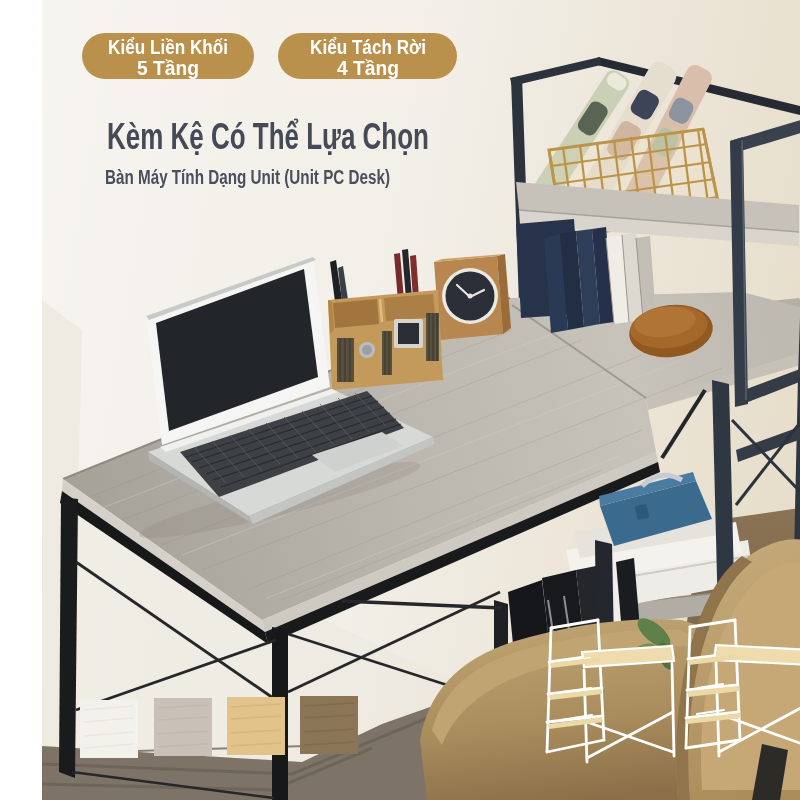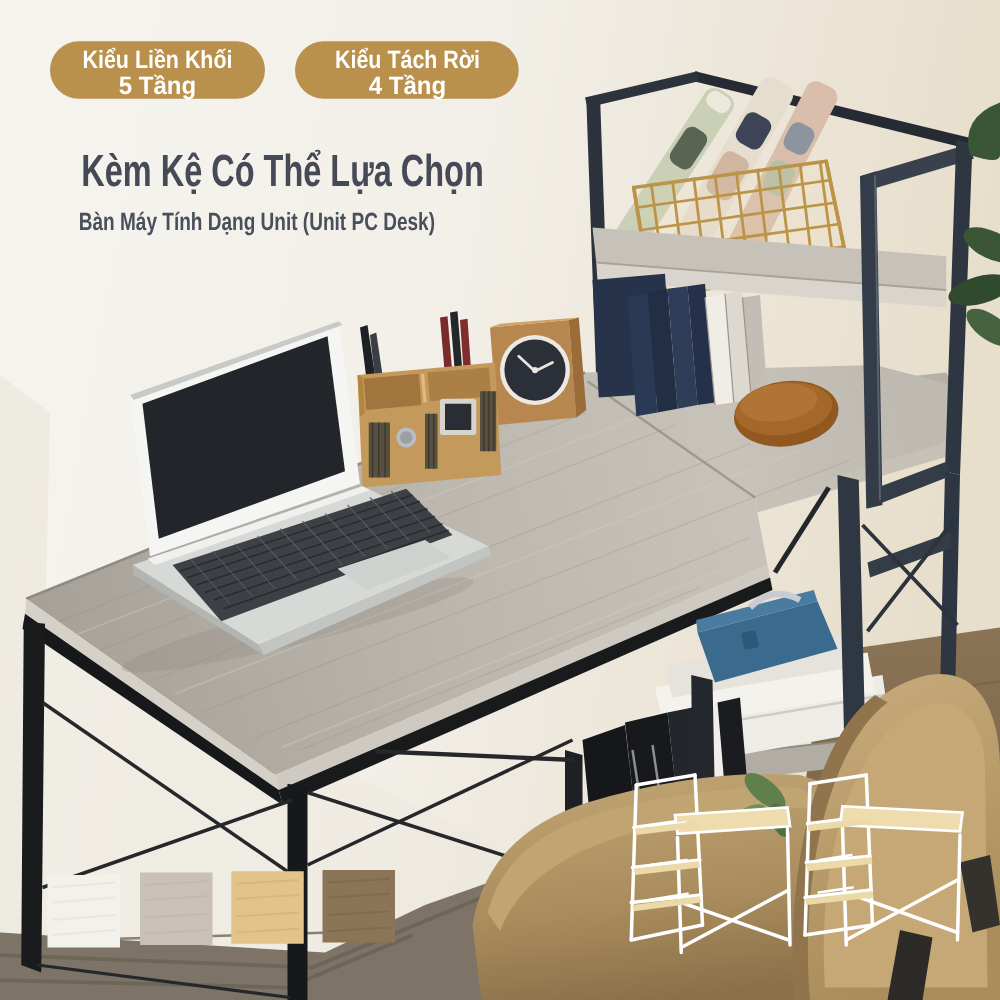--- a/index.html
+++ b/index.html
@@ -1,17 +1,17 @@
 <!DOCTYPE html>
 <html><head>
 <meta charset="utf-8">
 <style>
   html,body{margin:0;padding:0;width:800px;height:800px;overflow:hidden;
     font-family:"Liberation Sans", sans-serif;}
-  .stage{position:relative;width:656px;height:800px;}
+  .stage{position:relative;width:656px;height:800px;margin-left:42px;}
   svg{display:block}
 </style>
 </head>
 <body>
 <div class="stage">
 <svg width="800" height="800" viewBox="0 0 800 800" xmlns="http://www.w3.org/2000/svg">
 <defs>
   <linearGradient id="wallg" x1="0" y1="0" x2="1" y2="0.18">
     <stop offset="0" stop-color="#f6f4ef"></stop>
     <stop offset="0.5" stop-color="#f2efe8"></stop>

